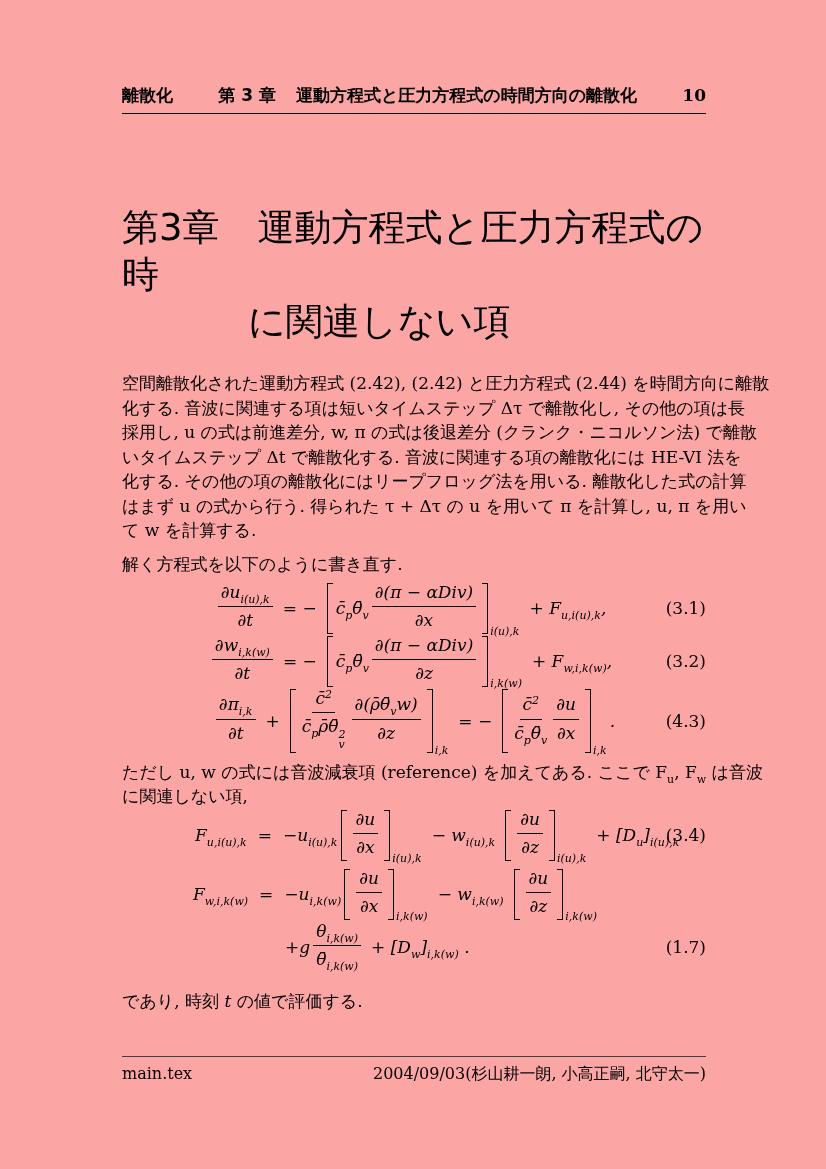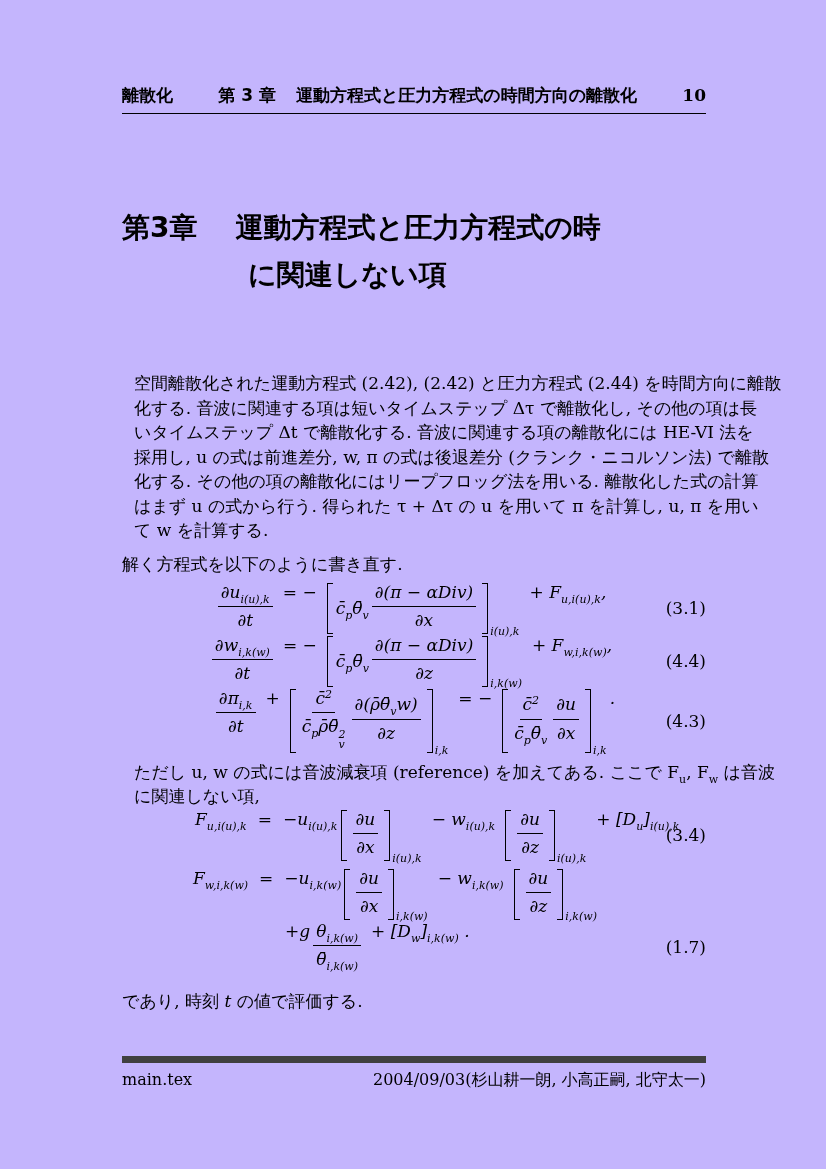--- a/index.html
+++ b/index.html
@@ -1,48 +1,48 @@
 <!DOCTYPE html>
 <html><head>
 <meta charset="utf-8">
 <style>
   html,body { margin:0; padding:0; background:#ffffff; }
   .page {
     position:relative; width:826px; height:1169px;
-    background:#c4b5fd; color:#000;
+    background:#fca5a5; color:#000;
     font-family:"DejaVu Serif", serif; overflow:hidden;
   }
   
   .header {
     position:absolute; left:122px; top:84px; width:584px;
     font-family:"DejaVu Sans", sans-serif; font-weight:bold; font-size:17px;
     display:flex; align-items:baseline;
     border-bottom:1.5px solid #000; padding-bottom:6px;
   }
   .header .hcenter { flex:1; text-align:center; }
   .header .hchapter { margin-right:20px; }
   .header .hpage { font-family:"DejaVu Serif", serif; }
   
   .chapter-title {
     position:absolute; left:122px; top:204px; width:600px;
-    font-family:"DejaVu Sans", sans-serif; font-weight:bold;
-    font-size:28px; line-height:47px;
+    font-family:"DejaVu Sans", sans-serif; font-weight:normal;
+    font-size:37px; line-height:47px;
   }
   .chapter-title .rest { margin-left:38px; }
   .chapter-title .tline2 { margin-left:126px; }
   
   .bodytext {
     position:absolute; left:122px; top:371px; width:584px;
     font-size:17px; line-height:24.5px;
   }
-  .pline { white-space:pre;margin-left:12px; }
+  .pline { white-space:pre; }
   
   .eqs { font-style:italic; }
   .eqrow {
-    position:relative; display:flex; align-items:flex-start; justify-content:center;
+    position:relative; display:flex; align-items:center; justify-content:center;
     min-height:50px; font-size:17px; line-height:1.2;
   }
   .eqrow.lft { justify-content:flex-start; }
   .pad73 { padding-left:73px; }
   .pad71 { padding-left:71px; }
   .pad163 { padding-left:163px; }
   .chunk { white-space:pre; }
   .op { margin:0 7px; }
   .opw { margin:0 11px; }
   sub { font-size:11px; vertical-align:-5px; line-height:0; }
@@ -57,21 +57,21 @@
   .brk { width:5px; align-self:stretch; margin:1px 0; }
   .brk.l { border-left:1.5px solid #000; border-top:1.5px solid #000; border-bottom:1.5px solid #000; margin-right:3px; }
   .brk.r { border-right:1.5px solid #000; border-top:1.5px solid #000; border-bottom:1.5px solid #000; margin-left:3px; }
   .bsub { font-size:11px; align-self:flex-end; margin-bottom:-3px; margin-left:2px; }
   .stack { display:inline-flex; flex-direction:column; align-items:flex-start; font-size:11px; line-height:10px; vertical-align:-6px; }
   .eqno { position:absolute; right:0; top:50%; transform:translateY(-50%); font-style:normal; }
   .mt6 { margin-top:6px; } .mt8 { margin-top:0; } .mt9 { margin-top:9px; } .mt16 { margin-top:16px; }
   
   .footer {
     position:absolute; left:122px; top:1056px; width:584px;
-    border-top:7px solid #404040; padding-top:7px;
+    border-top:1px solid #404040; padding-top:7px;
     font-size:16px; display:flex; justify-content:space-between;
   }
 </style>
 </head>
 <body>
 
 <div class="page">
 
   <div class="header">
     <span>離散化</span>
@@ -82,22 +82,22 @@
   <div class="chapter-title">
     <div><span>第3章</span><span class="rest">運動方程式と圧力方程式の時</span></div>
     <div class="tline2">に関連しない項</div>
   </div>
 
   <div class="bodytext">
 
     <div>
       <div class="pline">空間離散化された運動方程式 (2.42), (2.42) と圧力方程式 (2.44) を時間方向に離散</div>
       <div class="pline">化する. 音波に関連する項は短いタイムステップ Δτ で離散化し, その他の項は長</div>
+      <div class="pline">採用し, u の式は前進差分, w, π の式は後退差分 (クランク・ニコルソン法) で離散</div>
       <div class="pline">いタイムステップ Δt で離散化する. 音波に関連する項の離散化には HE-VI 法を</div>
-      <div class="pline">採用し, u の式は前進差分, w, π の式は後退差分 (クランク・ニコルソン法) で離散</div>
       <div class="pline">化する. その他の項の離散化にはリープフロッグ法を用いる. 離散化した式の計算</div>
       <div class="pline">はまず u の式から行う. 得られた τ + Δτ の u を用いて π を計算し, u, π を用い</div>
       <div class="pline">て w を計算する.</div>
     </div>
 
     <div class="mt9">解く方程式を以下のように書き直す.</div>
 
     <div class="eqrow eqs mt6">
       <span class="frac">
         <span class="num"><span>∂u</span><sub>i(u),k</sub></span>
@@ -128,21 +128,21 @@
         <span class="brk l"></span>
         <span class="chunk"><span>c̄</span><sub>p</sub><span>θ̄</span><sub>v</sub></span>
         <span class="frac">
           <span class="num">∂(π − αDiv)</span>
           <span class="den">∂z</span>
         </span>
         <span class="brk r"></span>
         <span class="bsub">i,k(w)</span>
       </span>
       <span class="chunk op"><span>+ F</span><sub>w,i,k(w)</sub><span>,</span></span>
-      <span class="eqno">(4.4)</span>
+      <span class="eqno">(3.2)</span>
     </div>
 
     <div class="eqrow eqs">
       <span class="frac">
         <span class="num"><span>∂π</span><sub>i,k</sub></span>
         <span class="den">∂t</span>
       </span>
       <span class="chunk op">+</span>
       <span class="bgroup">
         <span class="brk l"></span>

